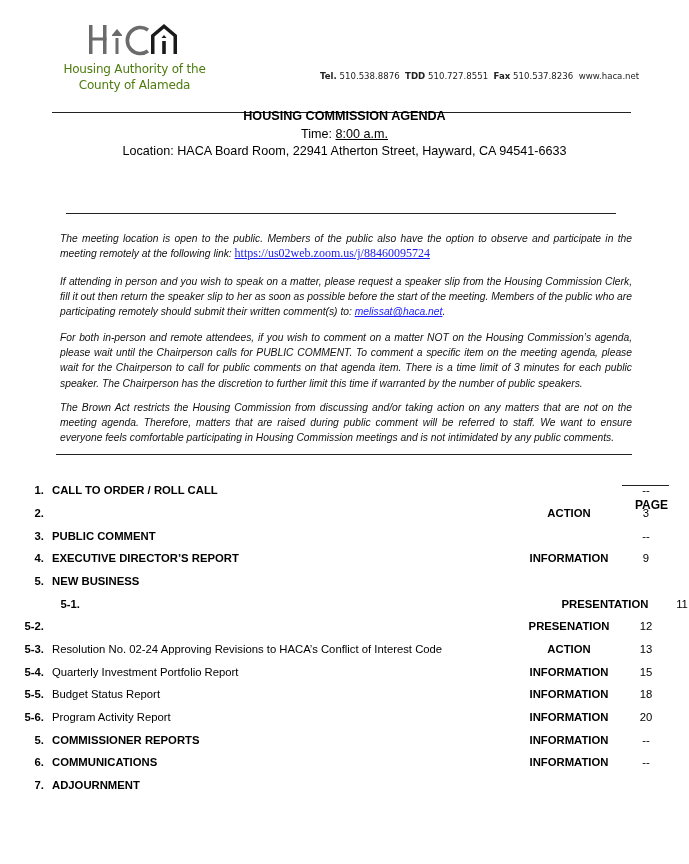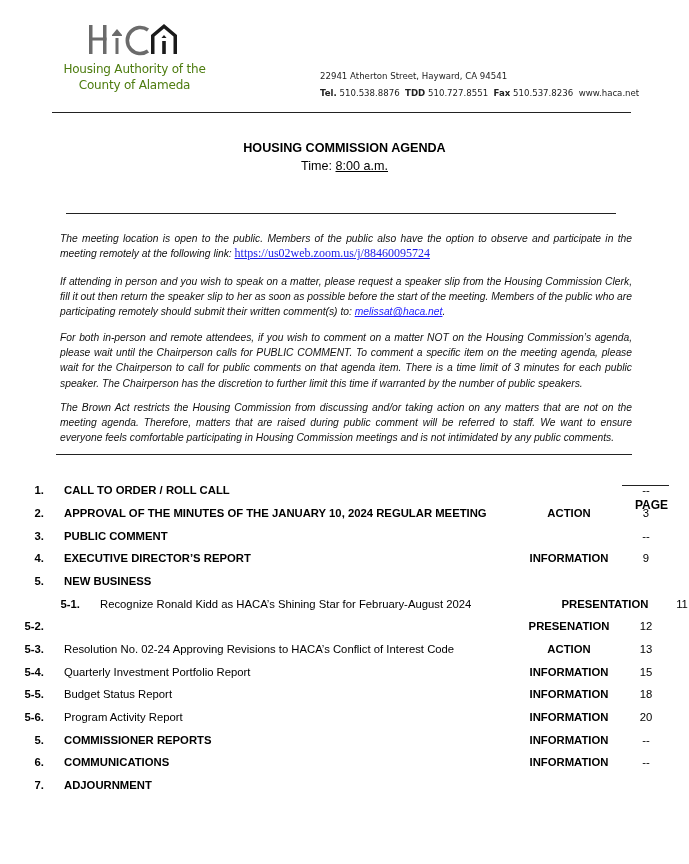--- a/index.html
+++ b/index.html
@@ -10,35 +10,35 @@
   .logo-mark { left: 88px; top: 22px; width: 92px; height: 34px; }
   .logo-text { left: 62px; top: 61px; width: 145px; text-align: center; font-size: 12px; line-height: 16px; color: #4d7c0f; font-family: "DejaVu Sans", sans-serif; font-weight: normal; letter-spacing: -0.2px; }
 
   
   .contact { left: 320px; top: 68px; font-size: 8.6px; line-height: 17px; color: #222; font-family: "DejaVu Sans", sans-serif; white-space: nowrap; }
   .contact b { font-weight: bold; }
 
   .rule { background: #222; height: 1px; }
 
   
-  .heading { left: 0; width: 689px; top: 140px; text-align: center; font-size: 12.6px; line-height: 17.5px; }
+  .heading { left: 0; width: 689px; top: 108px; text-align: center; font-size: 12.6px; line-height: 17.5px; }
   .heading .title { font-weight: bold; }
   .heading u { text-decoration: underline; }
 
   
   .notice { left: 60px; width: 572px; font-size: 10.3px; line-height: 15.2px; font-style: italic; color: #111; text-align: justify; }
   .notice a { color: #1a1aff; text-decoration: underline; font-style: italic; }
   .notice a.zoom { font-family: "Liberation Serif", serif; font-style: normal; font-size: 12px; color: #1a1ae6; }
 
   
   .page-head { left: 628px; top: 498px; width: 40px; text-align: right; font-size: 12px; font-weight: bold; }
   .page-line { left: 622px; top: 485px; width: 47px; height: 1px; background: #222; }
   .row { left: 0; width: 689px; height: 18px; font-size: 11.3px; }
   .row .num { position: absolute; left: 16px; width: 28px; text-align: right; font-weight: bold; }
-  .row .lbl { position: absolute; left: 64px; white-space: nowrap; }
+  .row .lbl { position: absolute; left: 52px; white-space: nowrap; }
   .row .lbl.bold { font-weight: bold; }
   .row .type { position: absolute; left: 500px; width: 138px; text-align: center; font-weight: bold; }
   .row .pg { position: absolute; left: 628px; width: 36px; text-align: center; }
 </style>
 </head>
 <body>
 
 <svg class="abs logo-mark" viewBox="0 0 92 34">
 
   <rect x="1" y="3" width="3.5" height="29" fill="#6b6b6b"></rect>
@@ -53,37 +53,37 @@
   <polygon points="63,32 63,13 76,2 89,13 89,32 85.5,32 85.5,14.5 76,6.5 66.5,14.5 66.5,32" fill="#1a1a1a"></polygon>
   <rect x="74.2" y="19" width="3.6" height="13" fill="#1a1a1a"></rect>
   <polygon points="73.5,16 76,13 78.5,16" fill="#1a1a1a"></polygon>
 </svg>
 <div class="abs logo-text">
   <div>Housing Authority of the</div>
   <div>County of Alameda</div>
 </div>
 
 <div class="abs contact">
-  <div>22941 Atherton Street, Hayward, CA 94541</div>
   <div>
     <b>Tel.</b>
     <span>510.538.8876</span>&nbsp;
     <b>TDD</b>
     <span>510.727.8551</span>&nbsp;
     <b>Fax</b>
     <span>510.537.8236</span>&nbsp;
     <span>www.haca.net</span>
   </div>
 </div>
 
 <div class="abs rule" style="left:52px; top:112px; width:579px;"></div>
 
 <div class="abs heading">
   <div class="title">HOUSING COMMISSION AGENDA</div>
   <div><span>Time: </span><u>8:00 a.m.</u></div>
+  <div>Location:  HACA Board Room, 22941 Atherton Street, Hayward, CA  94541-6633</div>
 </div>
 
 <div class="abs rule" style="left:66px; top:213px; width:550px;"></div>
 
 <div class="abs notice" style="top:231px;">
   <span>The meeting location is open to the public.  Members of the public also have the option to observe and participate in the meeting remotely at the following link:  </span><a class="zoom" href="#">https://us02web.zoom.us/j/88460095724</a>
 </div>
 <div class="abs notice" style="top:274px;">
   <span>If attending in person and  you wish to speak on a matter, please request a speaker slip from the Housing Commission Clerk, fill it out then return the speaker slip to her  as soon as possible before the start of the meeting. Members of the public who are participating remotely should submit their written comment(s) to:  </span><a href="#">melissat@haca.net</a><span>.</span>
 </div>
@@ -101,21 +101,20 @@
 
 <div id="agenda-list">
     <div class="abs row" style="top: 484px;">
       <span class="num">1.</span>
       <span class="lbl bold">CALL TO ORDER / ROLL CALL</span>
       <span class="type"></span>
       <span class="pg">--</span>
     </div>
     <div class="abs row" style="top: 507px;">
       <span class="num">2.</span>
-      <span class="lbl bold">APPROVAL OF THE MINUTES OF THE JANUARY 10, 2024 REGULAR MEETING</span>
       <span class="type">ACTION</span>
       <span class="pg">3</span>
     </div>
     <div class="abs row" style="top: 530px;">
       <span class="num">3.</span>
       <span class="lbl bold">PUBLIC COMMENT</span>
       <span class="type"></span>
       <span class="pg">--</span>
     </div>
     <div class="abs row" style="top: 552px;">
@@ -125,21 +124,20 @@
       <span class="pg">9</span>
     </div>
     <div class="abs row" style="top: 575px;">
       <span class="num">5.</span>
       <span class="lbl bold">NEW BUSINESS</span>
       <span class="type"></span>
       <span class="pg"></span>
     </div>
     <div class="abs row" style="top: 598px; margin-left: 36px;">
       <span class="num">5-1.</span>
-      <span class="lbl">Recognize Ronald Kidd as HACA’s Shining Star for February-August 2024</span>
       <span class="type">PRESENTATION</span>
       <span class="pg">11</span>
     </div>
     <div class="abs row" style="top: 620px;">
       <span class="num">5-2.</span>
       <span class="type">PRESENATION</span>
       <span class="pg">12</span>
     </div>
     <div class="abs row" style="top: 643px;">
       <span class="num">5-3.</span>

